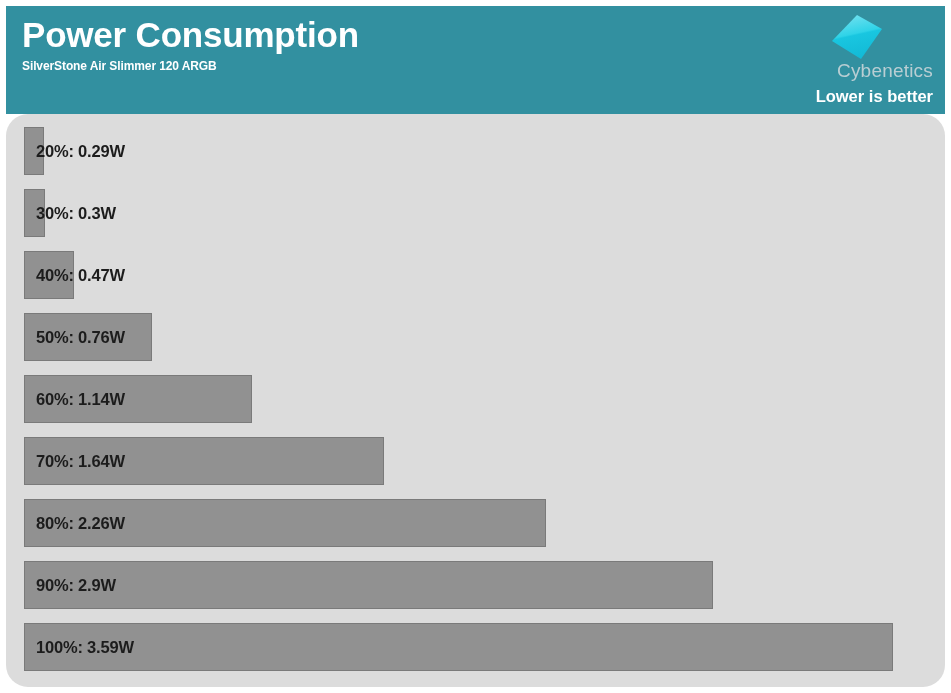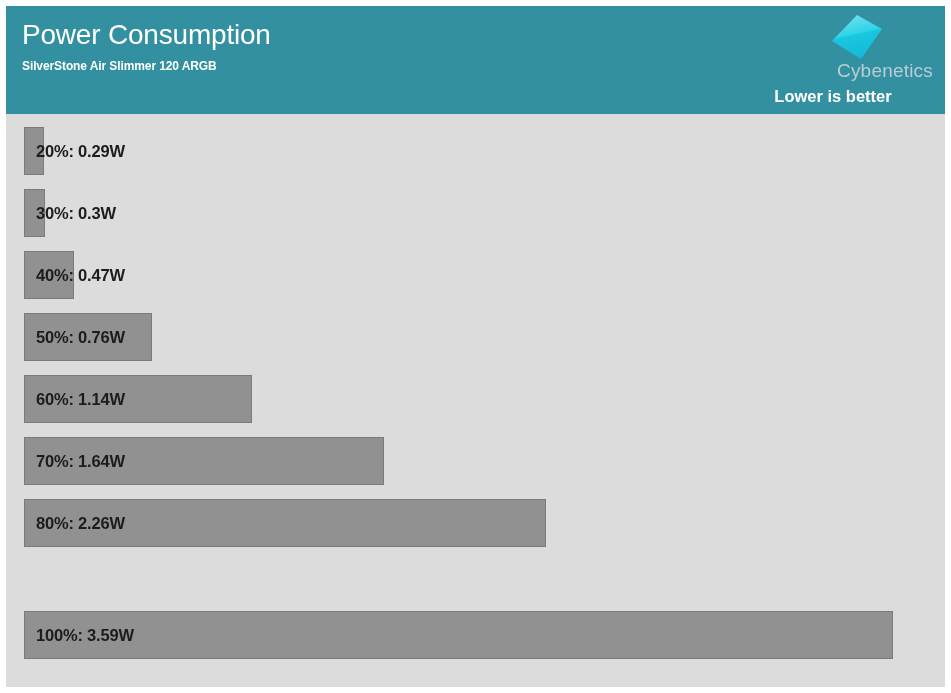--- a/index.html
+++ b/index.html
@@ -32,22 +32,22 @@
     box-sizing: border-box;
   }
 
   #title-block {
     position: absolute;
     left: 16px;
     top: 12px;
   }
 
   #chart-title {
-    font-size: 28px;
-    font-weight: normal;
+    font-size: 35px;
+    font-weight: bold;
     color: #ffffff;
     line-height: 34px;
     letter-spacing: -0.2px;
     white-space: nowrap;
   }
 
   #chart-subtitle {
     font-size: 12px;
     font-weight: bold;
     color: #ffffff;
@@ -86,37 +86,38 @@
     letter-spacing: 0.2px;
     line-height: 22px;
     white-space: nowrap;
   }
 
   #lower-is-better {
     position: absolute;
     right: 0px;
     top: 74px;
     width: 200px;
-    text-align: center;
+    text-align: right;
     font-size: 16.5px;
     font-weight: bold;
     color: #ffffff;
     line-height: 20px;
     white-space: nowrap;
   }
 
   
   #plot {
     position: absolute;
     left: 6px;
     top: 114px;
     width: 939px;
     height: 573px;
     background: #dcdcdc;
     box-sizing: border-box;
+    border-radius: 22px;
   }
 
   .bar-row {
     position: absolute;
     left: 18px;
     height: 48px;
   }
 
   .bar {
     position: absolute;
@@ -195,19 +196,23 @@
         <div class="bar-label" style="color: rgb(28, 28, 28);">60%: 1.14W</div>
       </div>
       <div class="bar-row" style="top: 323px; width: 360px;">
         <div class="bar" style="width: 360px; background: rgb(145, 145, 145); border-color: rgb(122, 122, 122);"></div>
         <div class="bar-label" style="color: rgb(28, 28, 28);">70%: 1.64W</div>
       </div>
       <div class="bar-row" style="top: 385px; width: 522px;">
         <div class="bar" style="width: 522px; background: rgb(145, 145, 145); border-color: rgb(122, 122, 122);"></div>
         <div class="bar-label" style="color: rgb(28, 28, 28);">80%: 2.26W</div>
       </div>
-      <div class="bar-row" style="top: 497px; width: 877px;">
+      <div class="bar-row" style="top: 447px; width: 689px;">
+        <div class="bar" style="width: 689px; background: rgb(145, 145, 145); border-color: rgb(122, 122, 122);"></div>
+        <div class="bar-label" style="color: rgb(28, 28, 28);">90%: 2.9W</div>
+      </div>
+      <div class="bar-row" style="top: 509px; width: 877px;">
         <div class="bar" style="width: 869px; background: rgb(145, 145, 145); border-color: rgb(122, 122, 122);"></div>
         <div class="bar-label" style="color: rgb(28, 28, 28);">100%: 3.59W</div>
       </div>
     </div>
 
 </div>
 
 </body></html>

